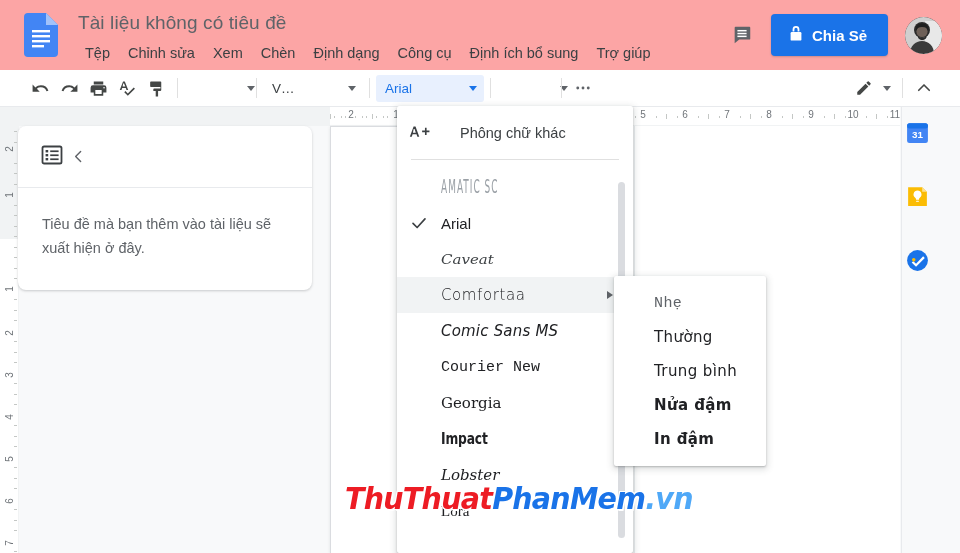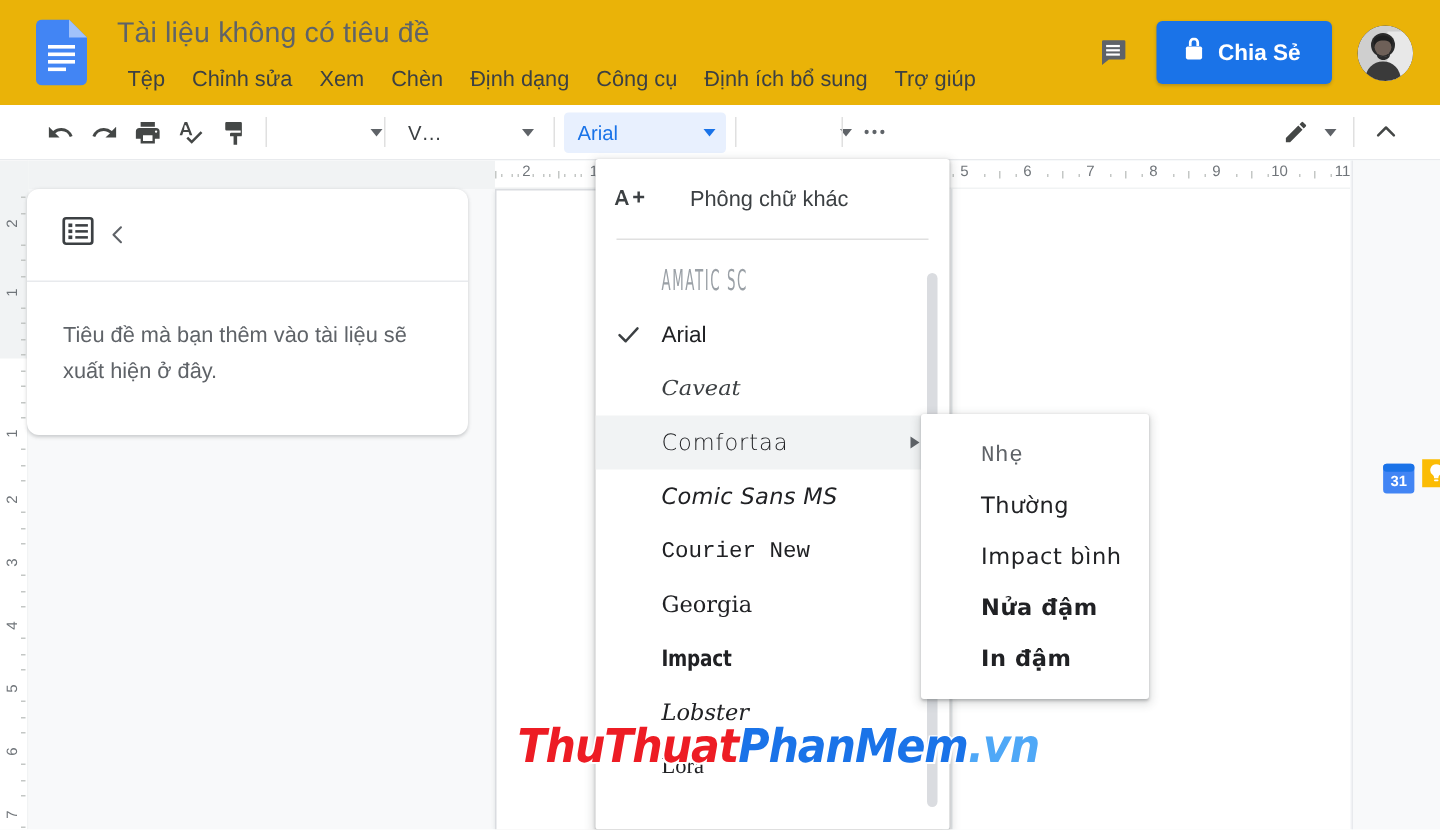--- a/index.html
+++ b/index.html
@@ -6,21 +6,21 @@
   html, body {
     width: 960px; height: 553px;
     overflow: hidden;
     background: #ffffff;
     font-family: "Liberation Sans", sans-serif;
     -webkit-font-smoothing: antialiased;
   }
   #app { position: relative; width: 960px; height: 553px; background: #fff; }
 
   
-  .header { position: absolute; left: 0; top: 0; width: 960px; height: 70px; background: #eab308; }
+  .header { position: absolute; left: 0; top: 0; width: 960px; height: 70px; background: #fca5a5; }
   .docs-logo { position: absolute; left: 24px; top: 13px; width: 34px; height: 44px; }
   .docs-logo svg { display: block; }
 
   .doc-title {
     position: absolute; left: 78px; top: 12px;
     font-size: 19px; color: #5f6368; letter-spacing: .1px;
     white-space: nowrap;
   }
 
   .menubar { position: absolute; left: 76px; top: 43px; display: flex; align-items: center; }
@@ -188,21 +188,21 @@
   .sm-w300 { font-weight: 300; color: #5f6368; font-family: Liberation Mono, monospace; }
   .sm-w400 { font-weight: 400; }
   .sm-w500 { font-weight: 500; }
   .sm-w600 { font-weight: 600; }
   .sm-w700 { font-weight: 700; }
 
   
   .rail {
     position: absolute; right: 0; top: 107px; width: 59px; height: 446px;
     background: #f8f9fa; border-left: 1px solid #e8eaed;
-    display: flex; flex-direction: row; align-items: center; padding-top: 5px; padding-left: 18px;
+    display: flex; flex-direction: column; padding-top: 5px;
   }
   .rail-btn { width: 30px; height: 30px; margin-bottom: 34px; cursor: pointer; border-radius: 4px;
               display: flex; align-items: center; justify-content: center; }
 
   
   .watermark {
     position: absolute; left: 345px; top: 480px; z-index: 90;
     font-family: "DejaVu Sans", sans-serif; font-weight: bold; font-style: italic;
     font-size: 31px; letter-spacing: -.8px; white-space: nowrap;
     text-shadow: 1.5px 1.5px 0 #ffffff, -1px -1px 0 #ffffff, 1px -1px 0 #fff, -1px 1px 0 #fff;
@@ -562,21 +562,21 @@
         <div class="fm-row">
           <span class="name f-lora">Lora</span>
         </div>
       </div>
     <div class="fm-scroll"></div>
   </div>
 
   <div class="submenu" id="font-submenu">
       <div class="sm-row sm-w300">Nhẹ</div>
       <div class="sm-row sm-w400">Thường</div>
-      <div class="sm-row sm-w500">Impact bình</div>
+      <div class="sm-row sm-w500">Trung bình</div>
       <div class="sm-row sm-w600">Nửa đậm</div>
       <div class="sm-row sm-w700">In đậm</div>
     </div>
 
   <div class="rail">
     <div class="rail-btn" style="margin-top:5px">
       <svg width="25" height="25" viewBox="0 0 24 24">
         <rect x="2" y="3" width="20" height="19" rx="2.4" fill="#4285f4"></rect>
         <rect x="2" y="3" width="20" height="5.2" rx="2.4" fill="#1a73e8"></rect>
         <text x="12" y="17.5" font-family="Liberation Sans, sans-serif" font-size="9.5" font-weight="bold" fill="#ffffff" text-anchor="middle">31</text>

